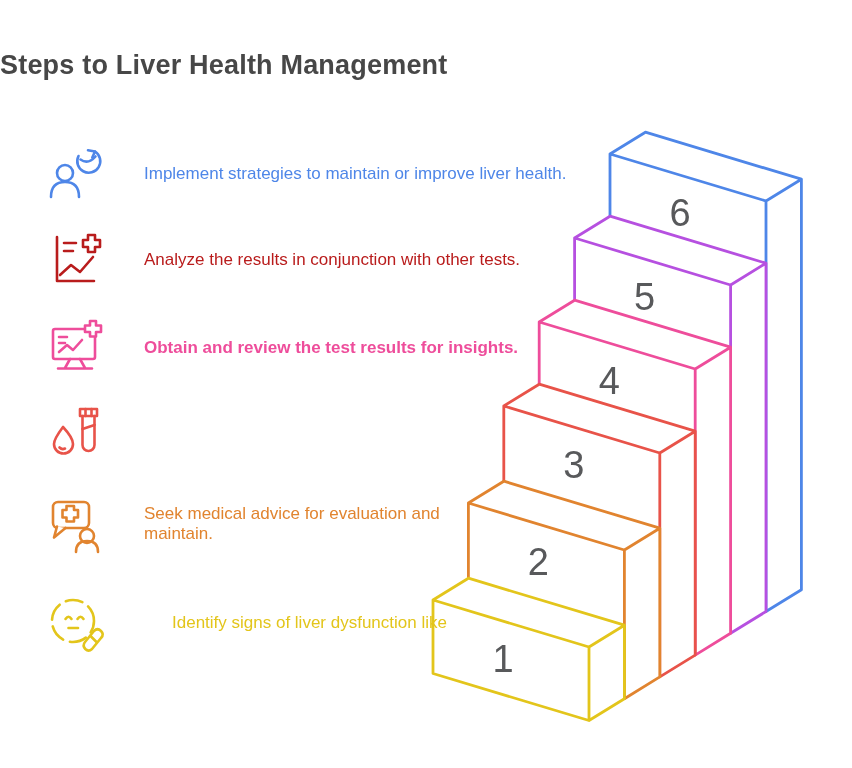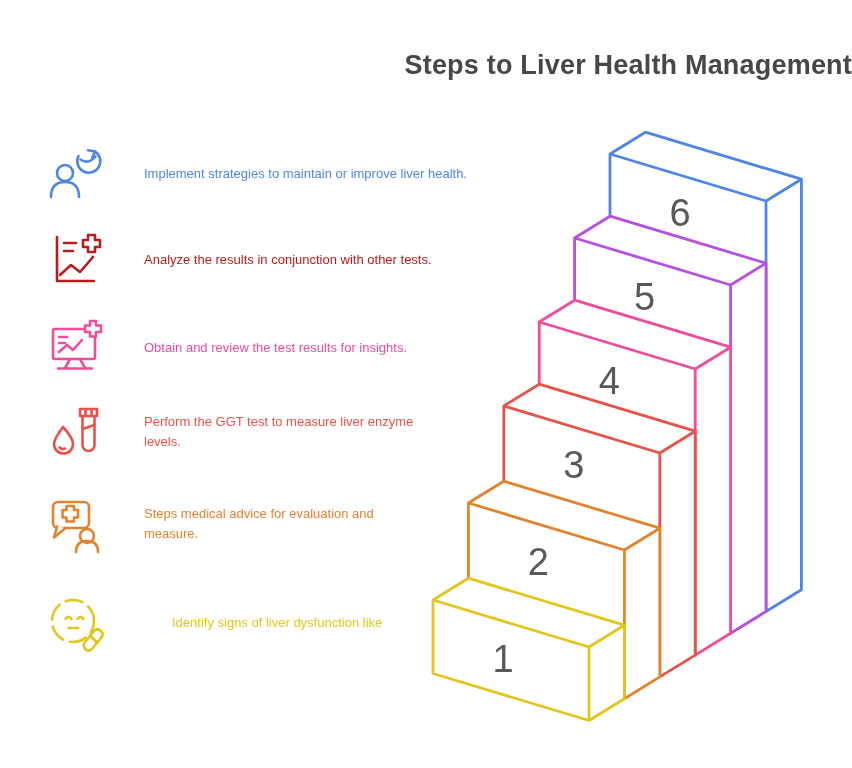--- a/index.html
+++ b/index.html
@@ -1,23 +1,23 @@
 <!DOCTYPE html>
 <html><head>
 <meta charset="utf-8">
 <style>
   html,body{margin:0;padding:0;background:#fff;}
   body{width:852px;height:768px;overflow:hidden;font-family:"Liberation Sans",sans-serif;}
   .canvas{position:relative;width:852px;height:768px;background:#fff;}
-  .title{position:absolute;top:50px;left:0;width:100%;text-align:right;margin:0;
+  .title{position:absolute;top:50px;left:0;width:100%;text-align:left;margin:0;
          font-size:27px;font-weight:700;color:#474747;letter-spacing:.2px;}
   .row{position:absolute;left:42px;height:68px;display:flex;align-items:center;}
   .icon{width:68px;height:68px;flex:0 0 68px;display:flex;align-items:center;justify-content:center;}
   .icon svg{width:64px;height:64px;display:block;}
-  .desc{margin-left:34px;font-size:13px;line-height:20px;white-space:nowrap;}
+  .desc{margin-left:34px;font-size:17px;line-height:20px;white-space:nowrap;}
   #stairs{position:absolute;left:0;top:0;width:852px;height:768px;}
   #stairs text{font-family:"Liberation Sans",sans-serif;}
 </style>
 </head>
 <body>
 
 <div class="canvas">
 
   <h1 class="title">Steps to Liver Health Management</h1>
 
@@ -82,21 +82,21 @@
         <path d="M44 7 H51 V12 H56 V19 H51 V24 H44 V19 H39 V12 H44 Z"></path>
       </g>
         </svg>
     </div>
     <div class="desc">
       <div>Analyze the results in conjunction with other tests.</div>
       <div></div>
     </div>
   </div>
 
-  <div class="row" style="top: 314px; color: rgb(238, 77, 155);">
+  <div class="row" style="top: 314px; color: rgb(238, 77, 155); font-weight: bold;">
     <div class="icon">
       <svg viewBox="0 0 64 64">
           <g fill="none" stroke="currentColor" stroke-width="2.6" stroke-linecap="round" stroke-linejoin="round">
         <rect x="9" y="13" width="42" height="30" rx="2"></rect>
         <path d="M26 43 L21 52 M36 43 L41 52 M14 52.5 H48"></path>
         <path d="M15 21 h8 M15 27 h6"></path>
         <path d="M15 36 L23 29 L29 34 L38 24"></path>
         <path d="M46 5 H52 V9.5 H57 V16 H52 V20.5 H46 V16 H41 V9.5 H46 Z" fill="#fff"></path>
       </g>
         </svg>
@@ -113,41 +113,37 @@
           <g fill="none" stroke="currentColor" stroke-width="2.6" stroke-linecap="round" stroke-linejoin="round">
         <path d="M19 27 C13 35 10 39.5 10 44 a9.5 9.5 0 0 0 19 0 C29 39.5 25.5 34 19 27 Z"></path>
         <path d="M15.5 47.5 q2.5 2.5 5.5 1"></path>
         <rect x="36" y="9" width="17" height="7"></rect>
         <path d="M41.5 9 V16 M47.5 9 V16"></path>
         <path d="M38.5 16 V45 a6 6 0 0 0 12 0 V16"></path>
         <path d="M38.5 29 L50.5 25"></path>
       </g>
         </svg>
     </div>
-    <div class="desc">
-      <div>Perform the GGT test to measure liver enzyme</div>
-      <div>levels.</div>
-    </div>
   </div>
 
   <div class="row" style="top: 490px; color: rgb(225, 132, 47);">
     <div class="icon">
       <svg viewBox="0 0 64 64">
           <g fill="none" stroke="currentColor" stroke-width="2.6" stroke-linecap="round" stroke-linejoin="round">
         <rect x="9" y="10" width="36" height="26" rx="5"></rect>
         <path d="M21.5 36 L10 45.5 L13 34.5" fill="#fff"></path>
         <path d="M22.5 14 H30 V18 H34 V25.5 H30 V29.5 H22.5 V25.5 H18.5 V18 H22.5 Z"></path>
         <circle cx="43" cy="44" r="7" fill="#fff"></circle>
         <path d="M32 60 C32 52 36.5 49 43 49 C49.5 49 54 52 54 60"></path>
       </g>
         </svg>
     </div>
     <div class="desc">
-      <div>Steps medical advice for evaluation and</div>
-      <div>measure.</div>
+      <div>Seek medical advice for evaluation and</div>
+      <div>maintain.</div>
     </div>
   </div>
 
   <div class="row" style="top: 589px; color: rgb(227, 197, 27); gap: 28px;">
     <div class="icon">
       <svg viewBox="0 0 64 64">
           <g fill="none" stroke="currentColor" stroke-width="2.6" stroke-linecap="round" stroke-linejoin="round">
         <circle cx="29" cy="30" r="21" stroke-dasharray="17 7" stroke-dashoffset="5"></circle>
         <path d="M21.5 28 Q24.5 23.5 27.5 28 M33.5 28 Q36.5 23.5 39.5 28"></path>
         <path d="M24.5 37 H34"></path>

